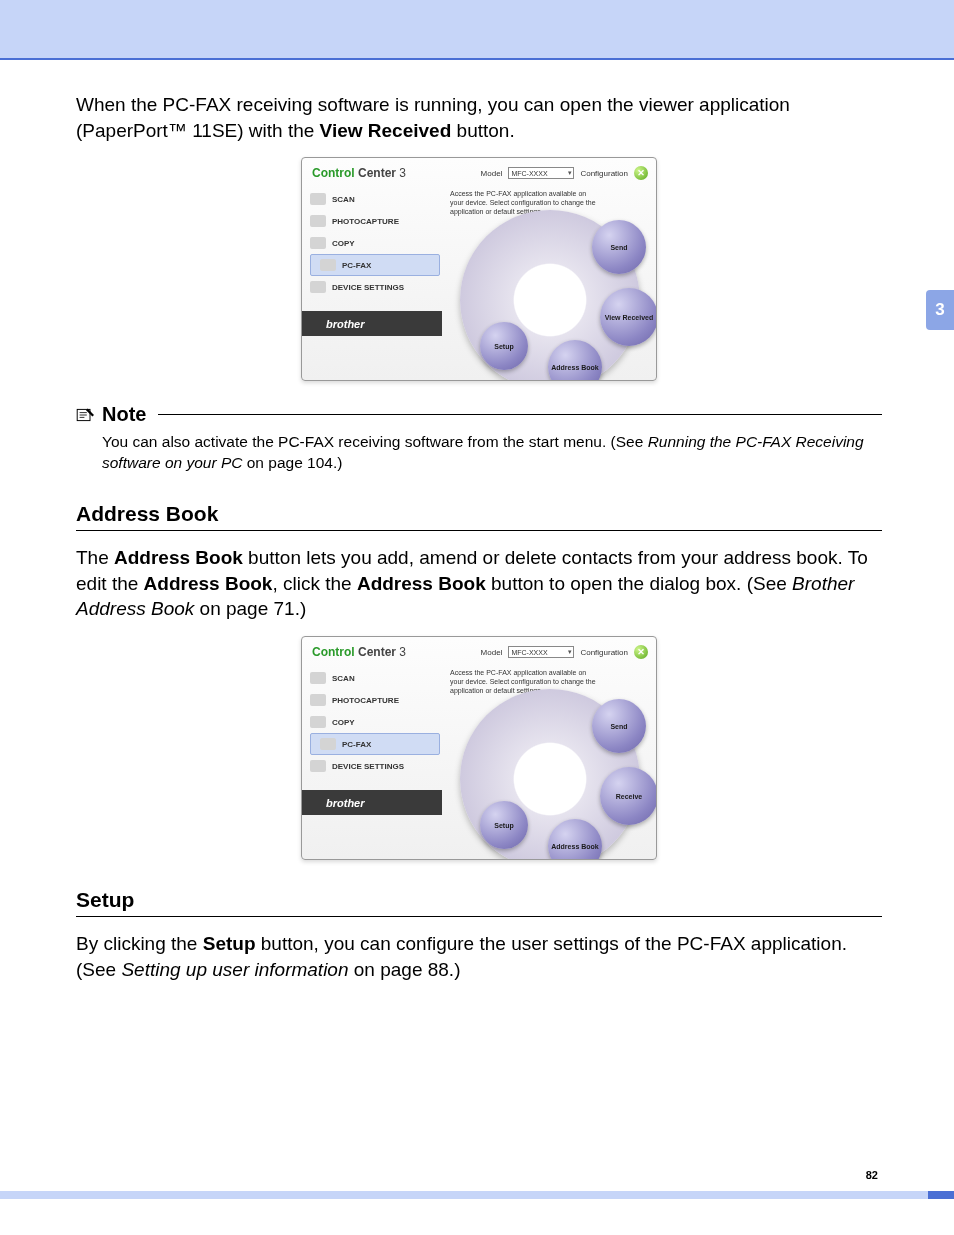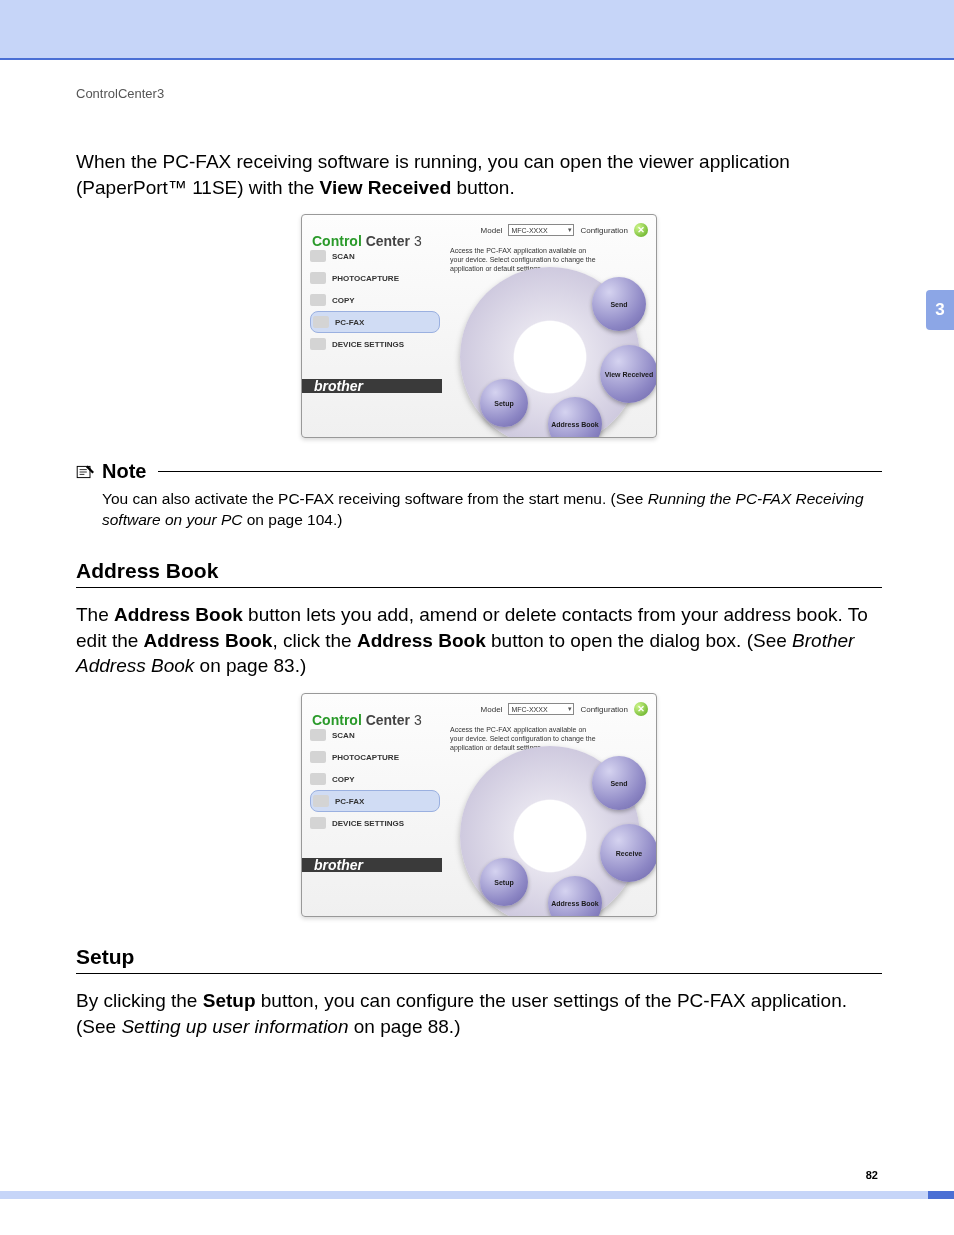--- a/index.html
+++ b/index.html
@@ -16,50 +16,49 @@
   .note-head { display: flex; align-items: center; gap: 6px; }
   .note-head .label { font-weight: bold; font-size: 20px; }
   .note-rule { flex: 1; border-top: 1px solid #000; height: 1px; margin-left: 6px; }
   .note-body { font-size: 15.5px; line-height: 1.35; padding: 6px 0 0 26px; }
   .side-tab { position: absolute; right: 0; top: 290px; width: 28px; height: 40px; background: #8ca6e6; color: #fff; display: flex; align-items: center; justify-content: center; font-weight: bold; font-size: 17px; border-radius: 4px 0 0 4px; }
   .page-num { position: absolute; right: 76px; bottom: 54px; font-size: 11px; font-weight: bold; }
   .foot-band { position: absolute; left: 0; bottom: 36px; width: 100%; height: 8px; background: #c6d5f8; }
   .foot-accent { position: absolute; right: 0; bottom: 36px; width: 26px; height: 8px; background: #4a6fd4; }
 
   .app-shot { width: 356px; height: 224px; margin: 6px auto 10px auto; border: 1px solid #999; border-radius: 4px; background: linear-gradient(#fdfdfd,#f0f0f0); position: relative; font-size: 8px; overflow: hidden; box-shadow: 0 2px 4px rgba(0,0,0,.15);}
-  .app-title { position: absolute; top: 8px; left: 10px; font-size: 14px; margin-top: 10px; }
+  .app-title { position: absolute; top: 8px; left: 10px; font-size: 12px; }
   .app-title .g { color: #2a9a2a; font-weight: bold; }
   .app-title .b { color: #444; font-weight: bold; }
   .app-title .t { color: #444; font-weight: normal; }
   .app-head-right { position: absolute; top: 8px; right: 8px; display: flex; align-items: center; gap: 6px; font-size: 8px; color: #333; }
   .model-dd { width: 66px; height: 12px; border: 1px solid #888; background: #fff; font-size: 7px; display: flex; align-items: center; justify-content: space-between; padding: 0 2px; }
   .model-dd .chev { font-size: 7px; color: #555; }
   .close-x { width: 14px; height: 14px; border-radius: 50%; background: radial-gradient(circle at 30% 30%, #cdf58a,#5aa81c); color: #fff; display: flex; align-items: center; justify-content: center; font-size: 9px; font-weight: bold; }
   .sidebar { position: absolute; top: 30px; left: 8px; width: 130px; }
   .side-item { display: flex; align-items: center; gap: 6px; height: 22px; font-size: 8px; color: #333; font-weight: bold; }
-  .side-item.sel { background: #d0dcf4; border: 1px solid #9ab0e0; border-radius: 8px; padding-left: 2px;}
+  .side-item.sel { background: #d0dcf4; border: 1px solid #9ab0e0; border-radius: 2px; padding-left: 9px;}
   .side-icon { width: 16px; height: 12px; background: #d4d4d4; border-radius: 2px; flex-shrink: 0; }
-  .brother-bar { position: absolute; bottom: 44px; left: 0; width: 140px; height: 14px; background: #3a3a3a; color: #fff; font-style: italic; font-weight: bold; font-size: 14px; display: flex; align-items: center; padding-left: 12px; }
+  .brother-bar { position: absolute; bottom: 44px; left: 0; width: 140px; height: 25px; background: #3a3a3a; color: #fff; font-style: italic; font-weight: bold; font-size: 11px; display: flex; align-items: center; padding-left: 24px; }
   .desc-text { position: absolute; top: 32px; left: 148px; width: 150px; font-size: 7px; color: #333; line-height: 1.25; }
   .wheel { position: absolute; bottom: -20px; right: 6px; width: 200px; height: 200px; }
   .disc { position: absolute; left: 10px; top: 10px; width: 180px; height: 180px; border-radius: 50%; background: radial-gradient(circle at 50% 50%, #fff 0%, #fff 28%, #e6e3ee 29%, #cfcadf 70%, #b8b2cc 100%); box-shadow: 0 3px 6px rgba(0,0,0,.25);}
   .orb { position: absolute; width: 54px; height: 54px; border-radius: 50%; background: radial-gradient(circle at 32% 28%, #d5d3f0, #8c86c4 65%, #6c65a8); box-shadow: 0 2px 4px rgba(0,0,0,.3); display: flex; align-items: center; justify-content: center; font-size: 7px; color: #1a1a1a; text-align: center; font-weight: bold; }
   .orb.o1 { top: 20px; right: 4px; }
   .orb.o2 { top: 88px; right: -8px; width: 58px; height: 58px;}
   .orb.o3 { bottom: 6px; right: 48px; }
   .orb.o4 { bottom: 30px; left: 30px; width: 48px; height: 48px;}
   .note-icon { width: 20px; height: 16px; }
 </style>
 </head>
 <body>
 
 <div class="top-band"></div>
 
 <div class="content">
-  <div class="hdr">ControlCenter3</div>
 
   <p class="para">
     <span>When the PC-FAX receiving software is running, you can open the viewer application (PaperPort™ 11SE) with the </span><span class="bold">View Received</span><span> button.</span>
   </p>
 
   <div class="app-shot">
     <div class="app-title">
       <span class="g">Control</span><span class="b"> Center</span><span class="t"> 3</span>
     </div>
     <div class="app-head-right">
@@ -117,21 +116,21 @@
       <div class="note-rule"></div>
     </div>
     <div class="note-body">
       <span>You can also activate the PC-FAX receiving software from the start menu. (See </span><span class="italic">Running the PC-FAX Receiving software on your PC</span><span> on page 104.)</span>
     </div>
   </div>
 
   <div class="section-title">Address Book</div>
   <hr class="hr-thin">
   <p class="para">
-    <span>The </span><span class="bold">Address Book</span><span> button lets you add, amend or delete contacts from your address book. To edit the </span><span class="bold">Address Book</span><span>, click the </span><span class="bold">Address Book</span><span> button to open the dialog box. (See </span><span class="italic">Brother Address Book</span><span> on page 83.)</span>
+    <span>The </span><span class="bold">Address Book</span><span> button lets you add, amend or delete contacts from your address book. To edit the </span><span class="bold">Address Book</span><span>, click the </span><span class="bold">Address Book</span><span> button to open the dialog box. (See </span><span class="italic">Brother Address Book</span><span> on page 71.)</span>
   </p>
 
   <div class="app-shot">
     <div class="app-title">
       <span class="g">Control</span><span class="b"> Center</span><span class="t"> 3</span>
     </div>
     <div class="app-head-right">
       <span>Model</span>
       <div class="model-dd">
         <span>MFC-XXXX</span>

